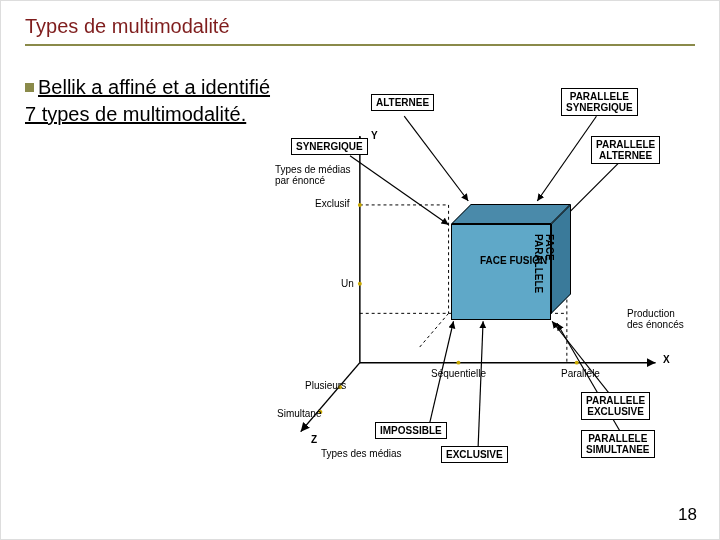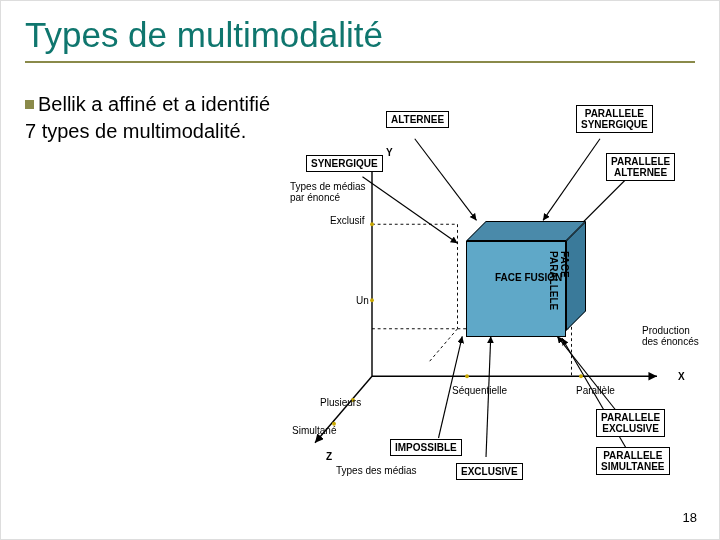--- a/index.html
+++ b/index.html
@@ -5,30 +5,31 @@
   * { box-sizing: border-box; margin: 0; padding: 0; }
   body {
     width: 720px; height: 540px;
     font-family: Arial, Helvetica, sans-serif;
     background: #fff;
     position: relative;
     padding: 14px 24px;
     border: 1px solid #ddd;
   }
   .title {
-    font-size: 35px;
+    font-size: 20px;
     font-weight: 400;
-    color: #0f766e;
+    color: #7f1d1d;
     border-bottom: 2px solid #8a8a4a;
     padding-bottom: 6px;
     margin-bottom: 28px;
   }
   .content {
     display: flex;
-    gap: 21px;
+    gap: 6px;
+    text-decoration: underline;
   }
   .textcol {
     width: 250px;
     flex-shrink: 0;
   }
   .bullet-block {
     margin-bottom: 28px;
     font-size: 20px;
     line-height: 1.35;
     color: #000;
@@ -94,21 +95,21 @@
   .facetxt {
     position: absolute;
     font-size: 10px;
     font-weight: bold;
     color: #000;
   }
   .pagenum {
     position: absolute;
     right: 22px;
     bottom: 14px;
-    font-size: 13px;
+    font-size: 17px;
     color: #000;
   }
   svg.axes {
     position: absolute;
     left: 0; top: 0;
     width: 100%; height: 100%;
     pointer-events: none;
   }
 </style>
 </head>
@@ -186,21 +187,21 @@
 SIMULTANEE</div>
 
     <div class="lbl" style="left:-6px;top:90px">Types de médias
 par énoncé</div>
     <div class="lbl" style="left:90px;top:56px;font-weight:bold">Y</div>
     <div class="lbl" style="left:34px;top:124px">Exclusif</div>
     <div class="lbl" style="left:60px;top:204px">Un</div>
     <div class="lbl" style="left:382px;top:280px;font-weight:bold">X</div>
     <div class="lbl" style="left:346px;top:234px">Production
 des énoncés</div>
-    <div class="lbl" style="left:156px;top:294px">Séquentielle</div>
+    <div class="lbl" style="left:150px;top:294px">Séquentielle</div>
     <div class="lbl" style="left:280px;top:294px">Parallèle</div>
     <div class="lbl" style="left:30px;top:360px;font-weight:bold">Z</div>
     <div class="lbl" style="left:40px;top:374px">Types des médias</div>
     <div class="lbl" style="left:24px;top:306px">Plusieurs</div>
     <div class="lbl" style="left:-4px;top:334px">Simultané</div>
 
   </div>
 </div>
 
 <div class="pagenum">18</div>

